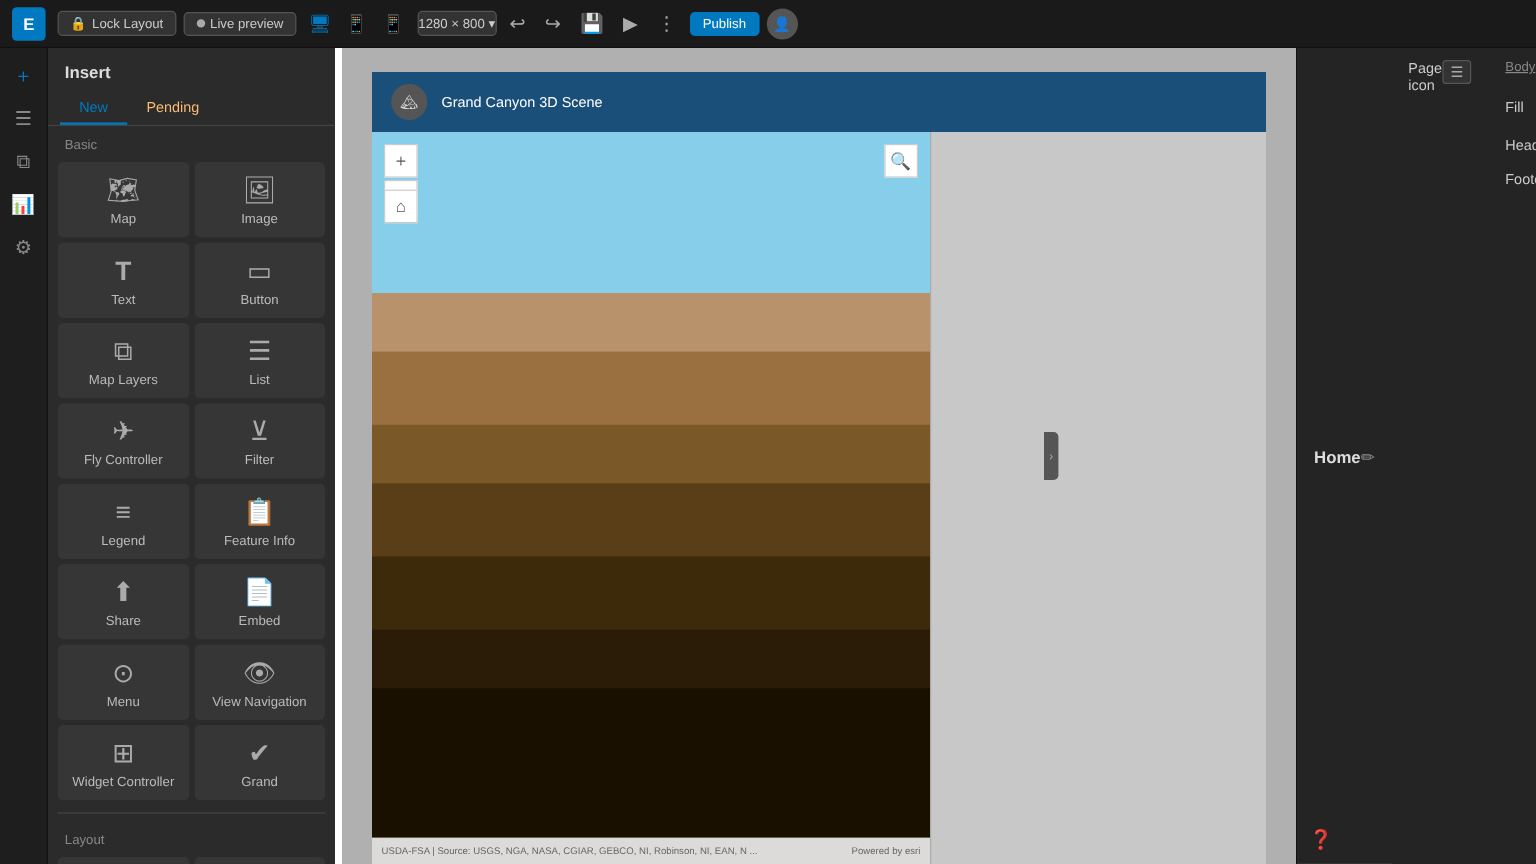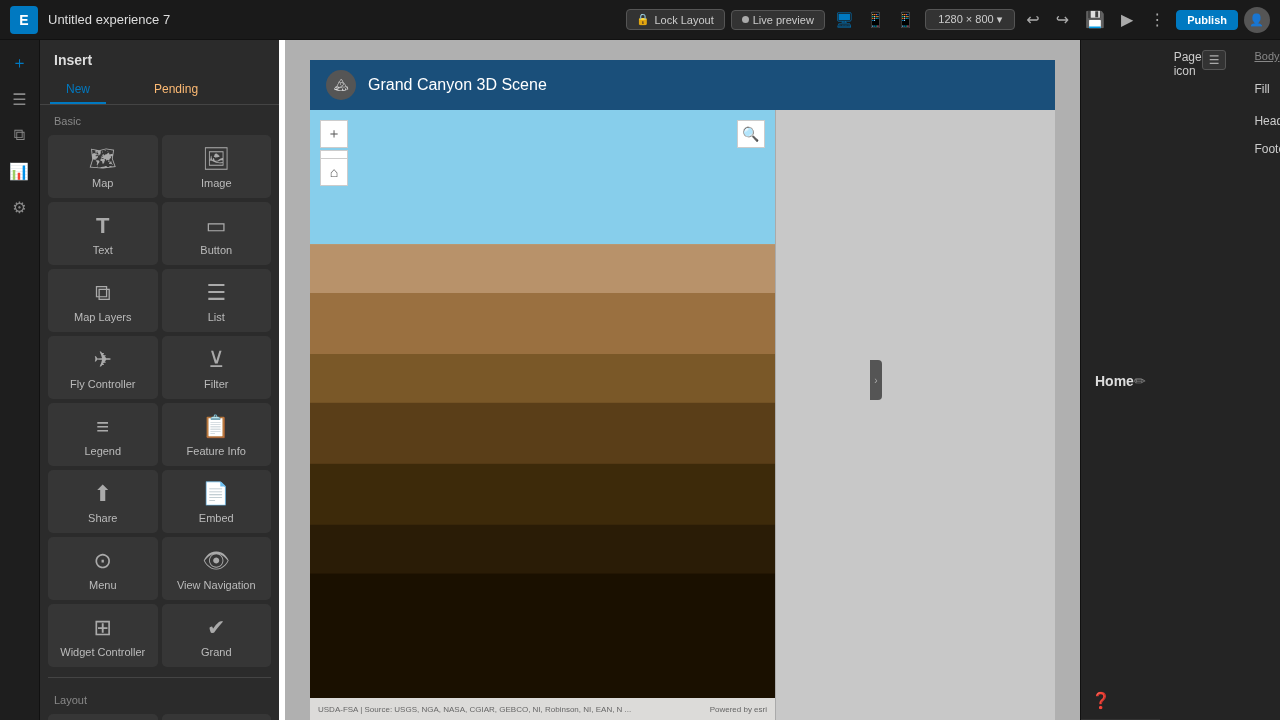--- a/index.html
+++ b/index.html
@@ -28,32 +28,32 @@
     .topbar-btn {
       background: #333;
       border: 1px solid #555;
       border-radius: 4px;
       color: #ccc;
       font-size: 11px;
       padding: 3px 10px;
       cursor: pointer;
       display: flex; align-items: center; gap: 4px;
     }
-    .topbar-btn.publish { background: #0079c1; border-color: #0079c1; color: white; font-weight: bold; }
+    .topbar-btn.publish { background: #0079c1; border-color: #0079c1; color: white; }
     .topbar-btn .dot { width: 7px; height: 7px; border-radius: 50%; background: #aaa; }
     .topbar-icon-btn {
       background: transparent; border: none; color: #aaa;
       cursor: pointer; font-size: 16px; padding: 3px 5px;
     }
     .device-icons { display: flex; gap: 4px; align-items: center; }
     .device-icon { color: #aaa; font-size: 15px; cursor: pointer; padding: 2px 4px; }
     .device-icon.active { color: #0079c1; }
     .resolution-btn {
       background: #333; border: 1px solid #555; border-radius: 4px;
-      color: #ccc; font-size: 11px; padding: 3px 12px; cursor: pointer;
+      color: #ccc; font-size: 11px; padding: 3px 0; cursor: pointer;
     }
     .avatar { width: 26px; height: 26px; border-radius: 50%; background: #555; display: flex; align-items: center; justify-content: center; font-size: 12px; color: #ccc; }
 
     
     .main { display: flex; flex: 1; overflow: hidden; }
 
     
     .sidebar-icons {
       width: 40px;
       background: #1e1e1e;
@@ -85,21 +85,20 @@
     .insert-header {
       padding: 12px 14px 8px;
       font-size: 14px;
       color: #ddd;
       font-weight: 600;
     }
     .insert-tabs {
       display: flex;
       border-bottom: 1px solid #444;
       padding: 0 10px;
-      gap: 32px;
     }
     .insert-tab {
       padding: 6px 16px;
       font-size: 12px;
       color: #fdba74;
       cursor: pointer;
       border-bottom: 2px solid transparent;
     }
     .insert-tab.active { color: #0079c1; border-bottom-color: #0079c1; }
     .section-label {
@@ -159,21 +158,21 @@
       gap: 12px;
       flex-shrink: 0;
     }
     .exp-header-icon {
       width: 30px; height: 30px;
       background: #555;
       border-radius: 50%;
       display: flex; align-items: center; justify-content: center;
       font-size: 12px; color: #ddd;
     }
-    .exp-header-title { font-size: 16px; color: white; }
+    .exp-header-title { font-size: 12px; color: white; }
     .exp-body {
       flex: 1;
       display: flex;
       overflow: hidden;
     }
     .map-container {
       flex: 1;
       position: relative;
       overflow: hidden;
     }
@@ -320,21 +319,20 @@
       color: #666; font-size: 16px; cursor: pointer;
     }
   </style>
 </head>
 <body>
 
 <div class="topbar">
   <div class="topbar-logo">
     <span>E</span>
   </div>
-  <span class="topbar-title">Untitled experience 7</span>
 
   <div class="topbar-actions">
     <button class="topbar-btn">
       <span>🔒</span>
       <span>Lock Layout</span>
     </button>
     <button class="topbar-btn">
       <span class="dot"></span>
       <span>Live preview</span>
     </button>

